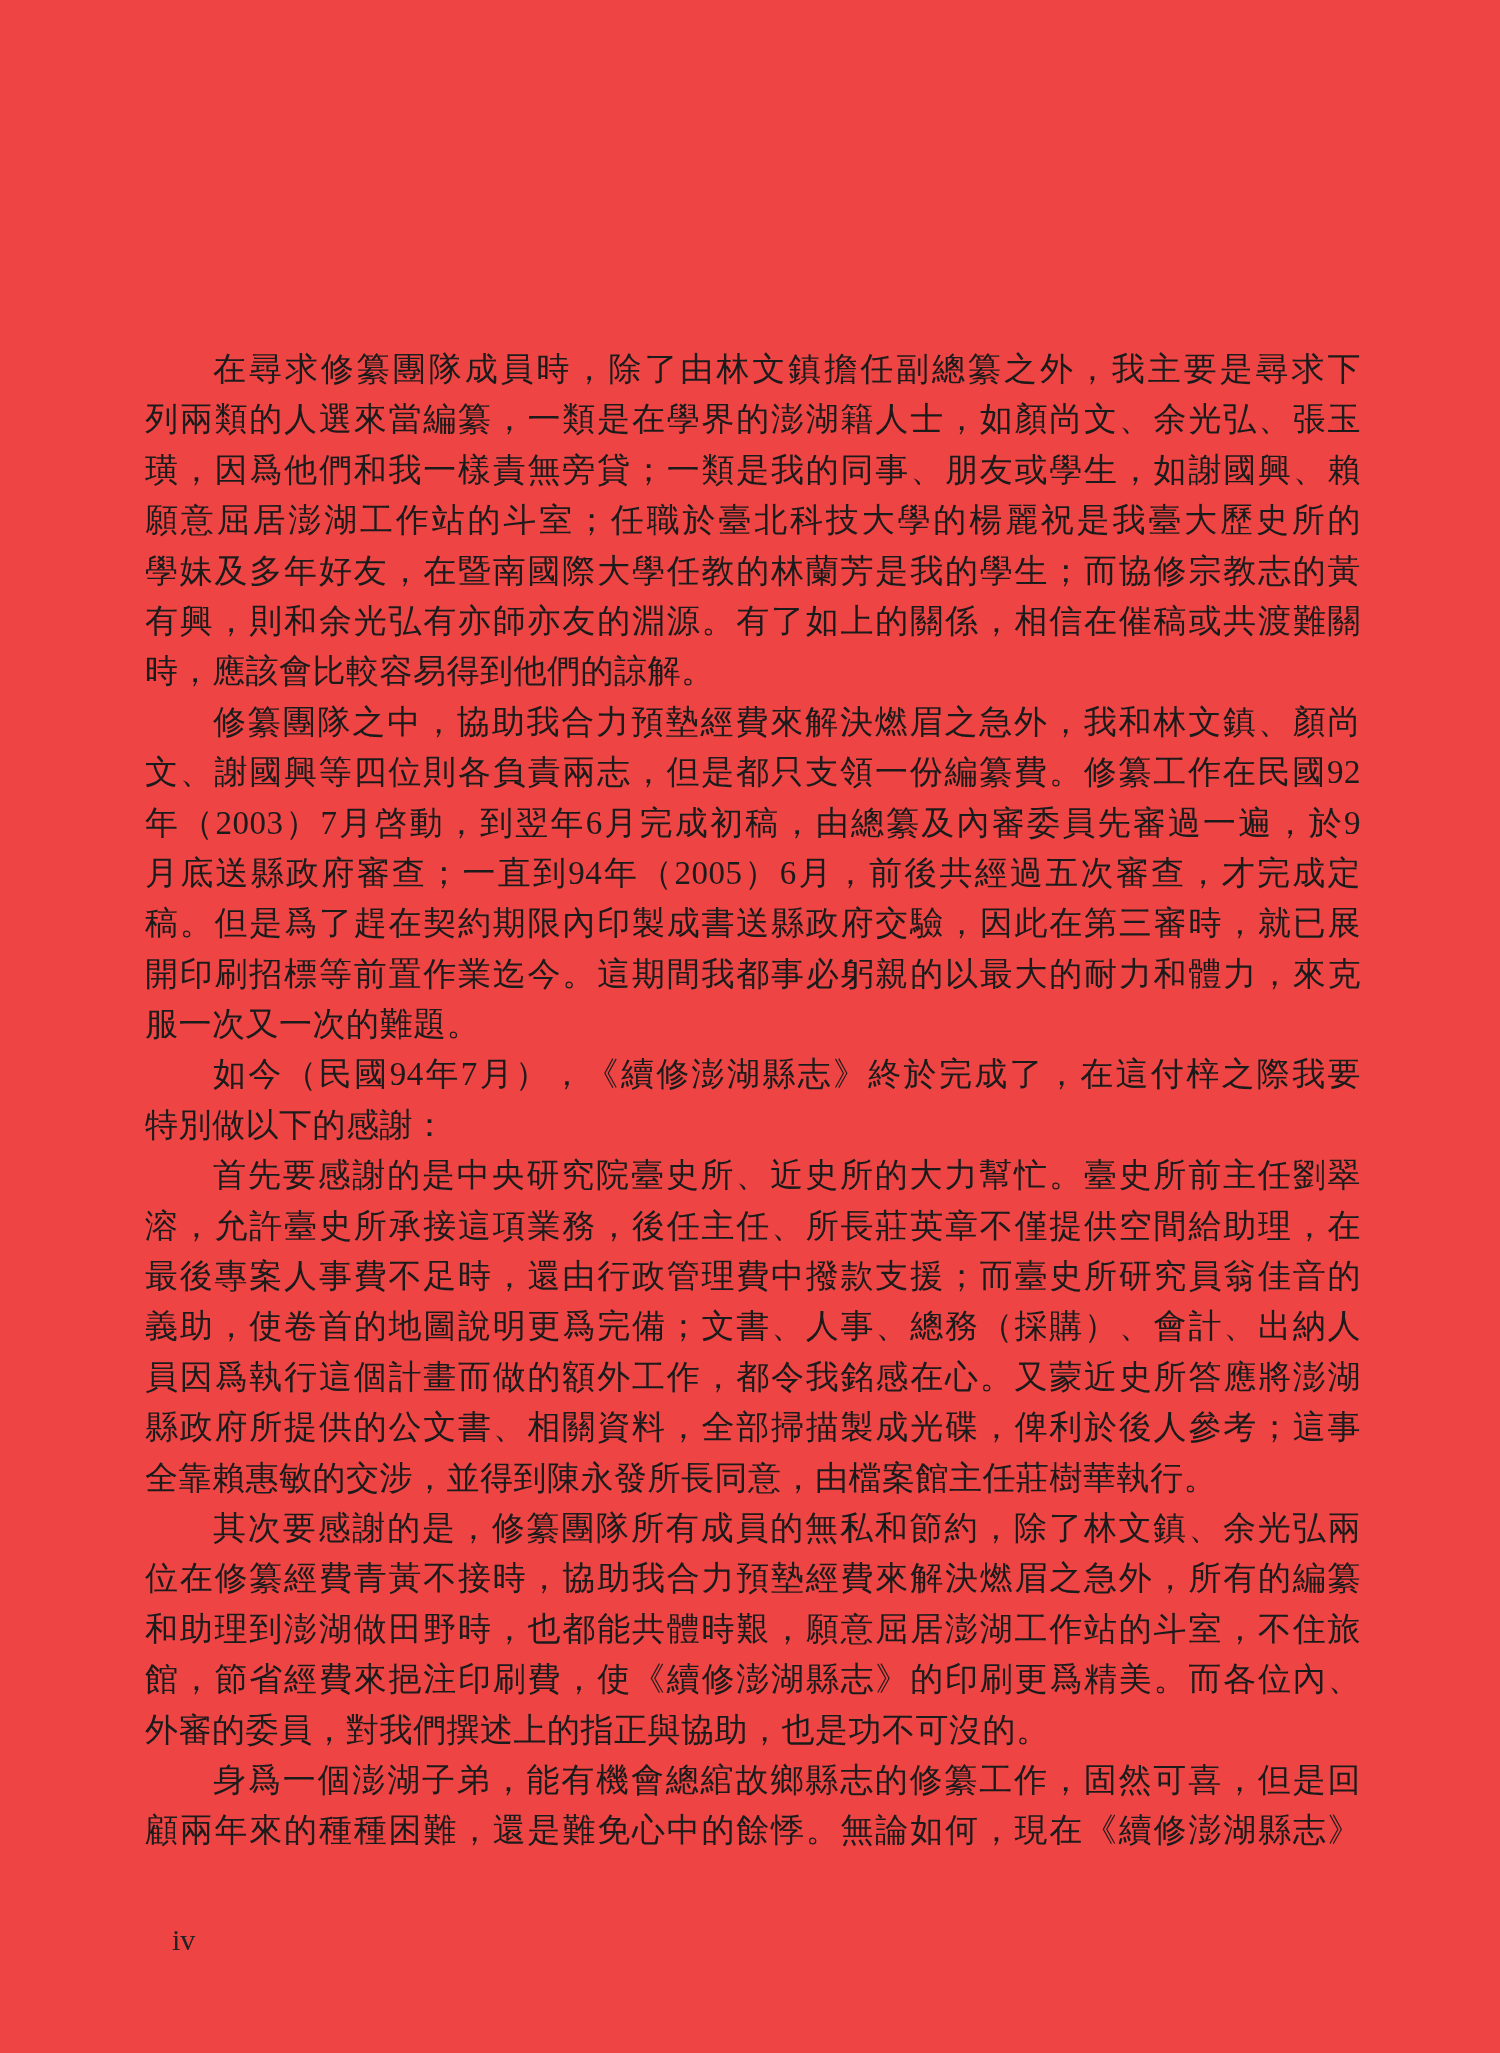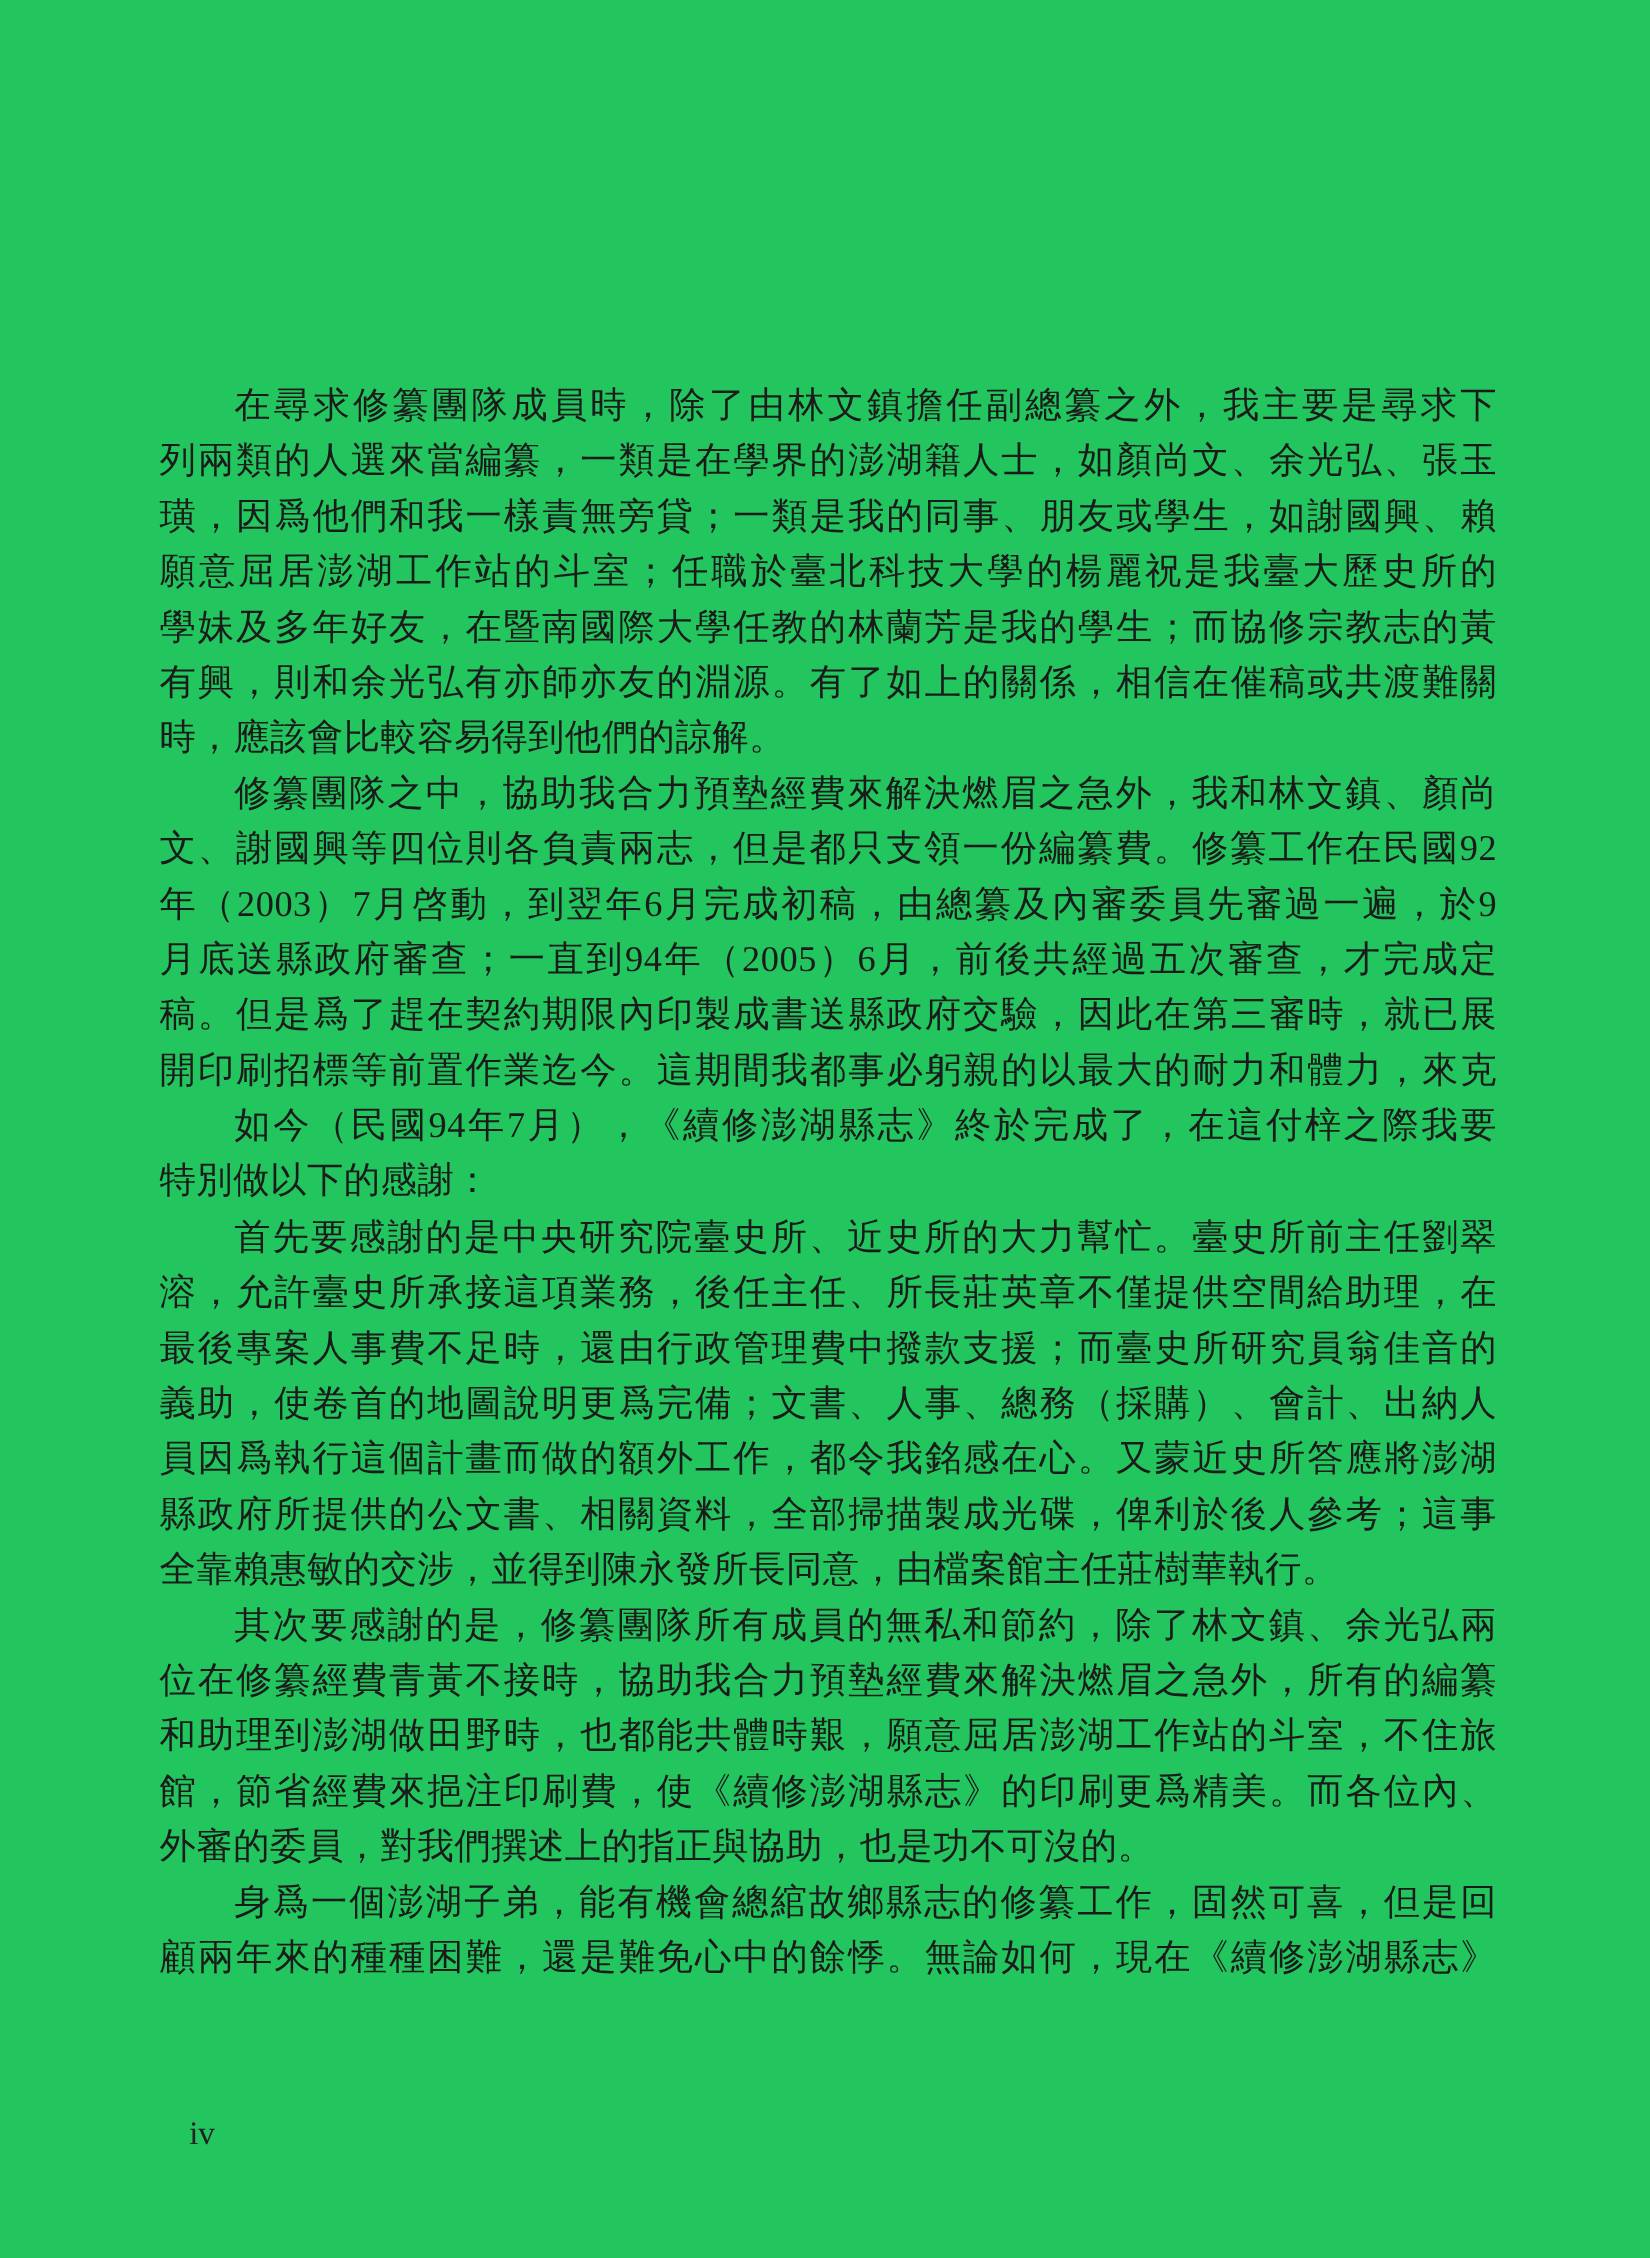--- a/index.html
+++ b/index.html
@@ -5,21 +5,21 @@
   html, body {
     margin: 0;
     padding: 0;
     background: #e8e8e8;
   }
   .page {
     position: relative;
     width: 1500px;
     height: 2053px;
     margin: 0 auto;
-    background: #22c55e;
+    background: #ef4444;
     font-family: "Liberation Serif", "DejaVu Serif", serif;
     color: #1b1b1b;
     overflow: hidden;
   }
   .textblock {
     position: absolute;
     left: 145px;
     top: 344px;
     width: 1216px;
     font-size: 33px;
@@ -61,20 +61,21 @@
     <div class="line">願意屈居澎湖工作站的斗室；任職於臺北科技大學的楊麗祝是我臺大歷史所的</div>
     <div class="line">學妹及多年好友，在暨南國際大學任教的林蘭芳是我的學生；而協修宗教志的黃</div>
     <div class="line">有興，則和余光弘有亦師亦友的淵源。有了如上的關係，相信在催稿或共渡難關</div>
     <div class="line short">時，應該會比較容易得到他們的諒解。</div>
     <div class="line para-start">修纂團隊之中，協助我合力預墊經費來解決燃眉之急外，我和林文鎮、顏尚</div>
     <div class="line">文、謝國興等四位則各負責兩志，但是都只支領一份編纂費。修纂工作在民國92</div>
     <div class="line">年（2003）7月啓動，到翌年6月完成初稿，由總纂及內審委員先審過一遍，於9</div>
     <div class="line">月底送縣政府審查；一直到94年（2005）6月，前後共經過五次審查，才完成定</div>
     <div class="line">稿。但是爲了趕在契約期限內印製成書送縣政府交驗，因此在第三審時，就已展</div>
     <div class="line">開印刷招標等前置作業迄今。這期間我都事必躬親的以最大的耐力和體力，來克</div>
+    <div class="line short">服一次又一次的難題。</div>
     <div class="line para-start">如今（民國94年7月），《續修澎湖縣志》終於完成了，在這付梓之際我要</div>
     <div class="line short">特別做以下的感謝：</div>
     <div class="line para-start">首先要感謝的是中央研究院臺史所、近史所的大力幫忙。臺史所前主任劉翠</div>
     <div class="line">溶，允許臺史所承接這項業務，後任主任、所長莊英章不僅提供空間給助理，在</div>
     <div class="line">最後專案人事費不足時，還由行政管理費中撥款支援；而臺史所研究員翁佳音的</div>
     <div class="line">義助，使卷首的地圖說明更爲完備；文書、人事、總務（採購）、會計、出納人</div>
     <div class="line">員因爲執行這個計畫而做的額外工作，都令我銘感在心。又蒙近史所答應將澎湖</div>
     <div class="line">縣政府所提供的公文書、相關資料，全部掃描製成光碟，俾利於後人參考；這事</div>
     <div class="line short">全靠賴惠敏的交涉，並得到陳永發所長同意，由檔案館主任莊樹華執行。</div>
     <div class="line para-start">其次要感謝的是，修纂團隊所有成員的無私和節約，除了林文鎮、余光弘兩</div>

